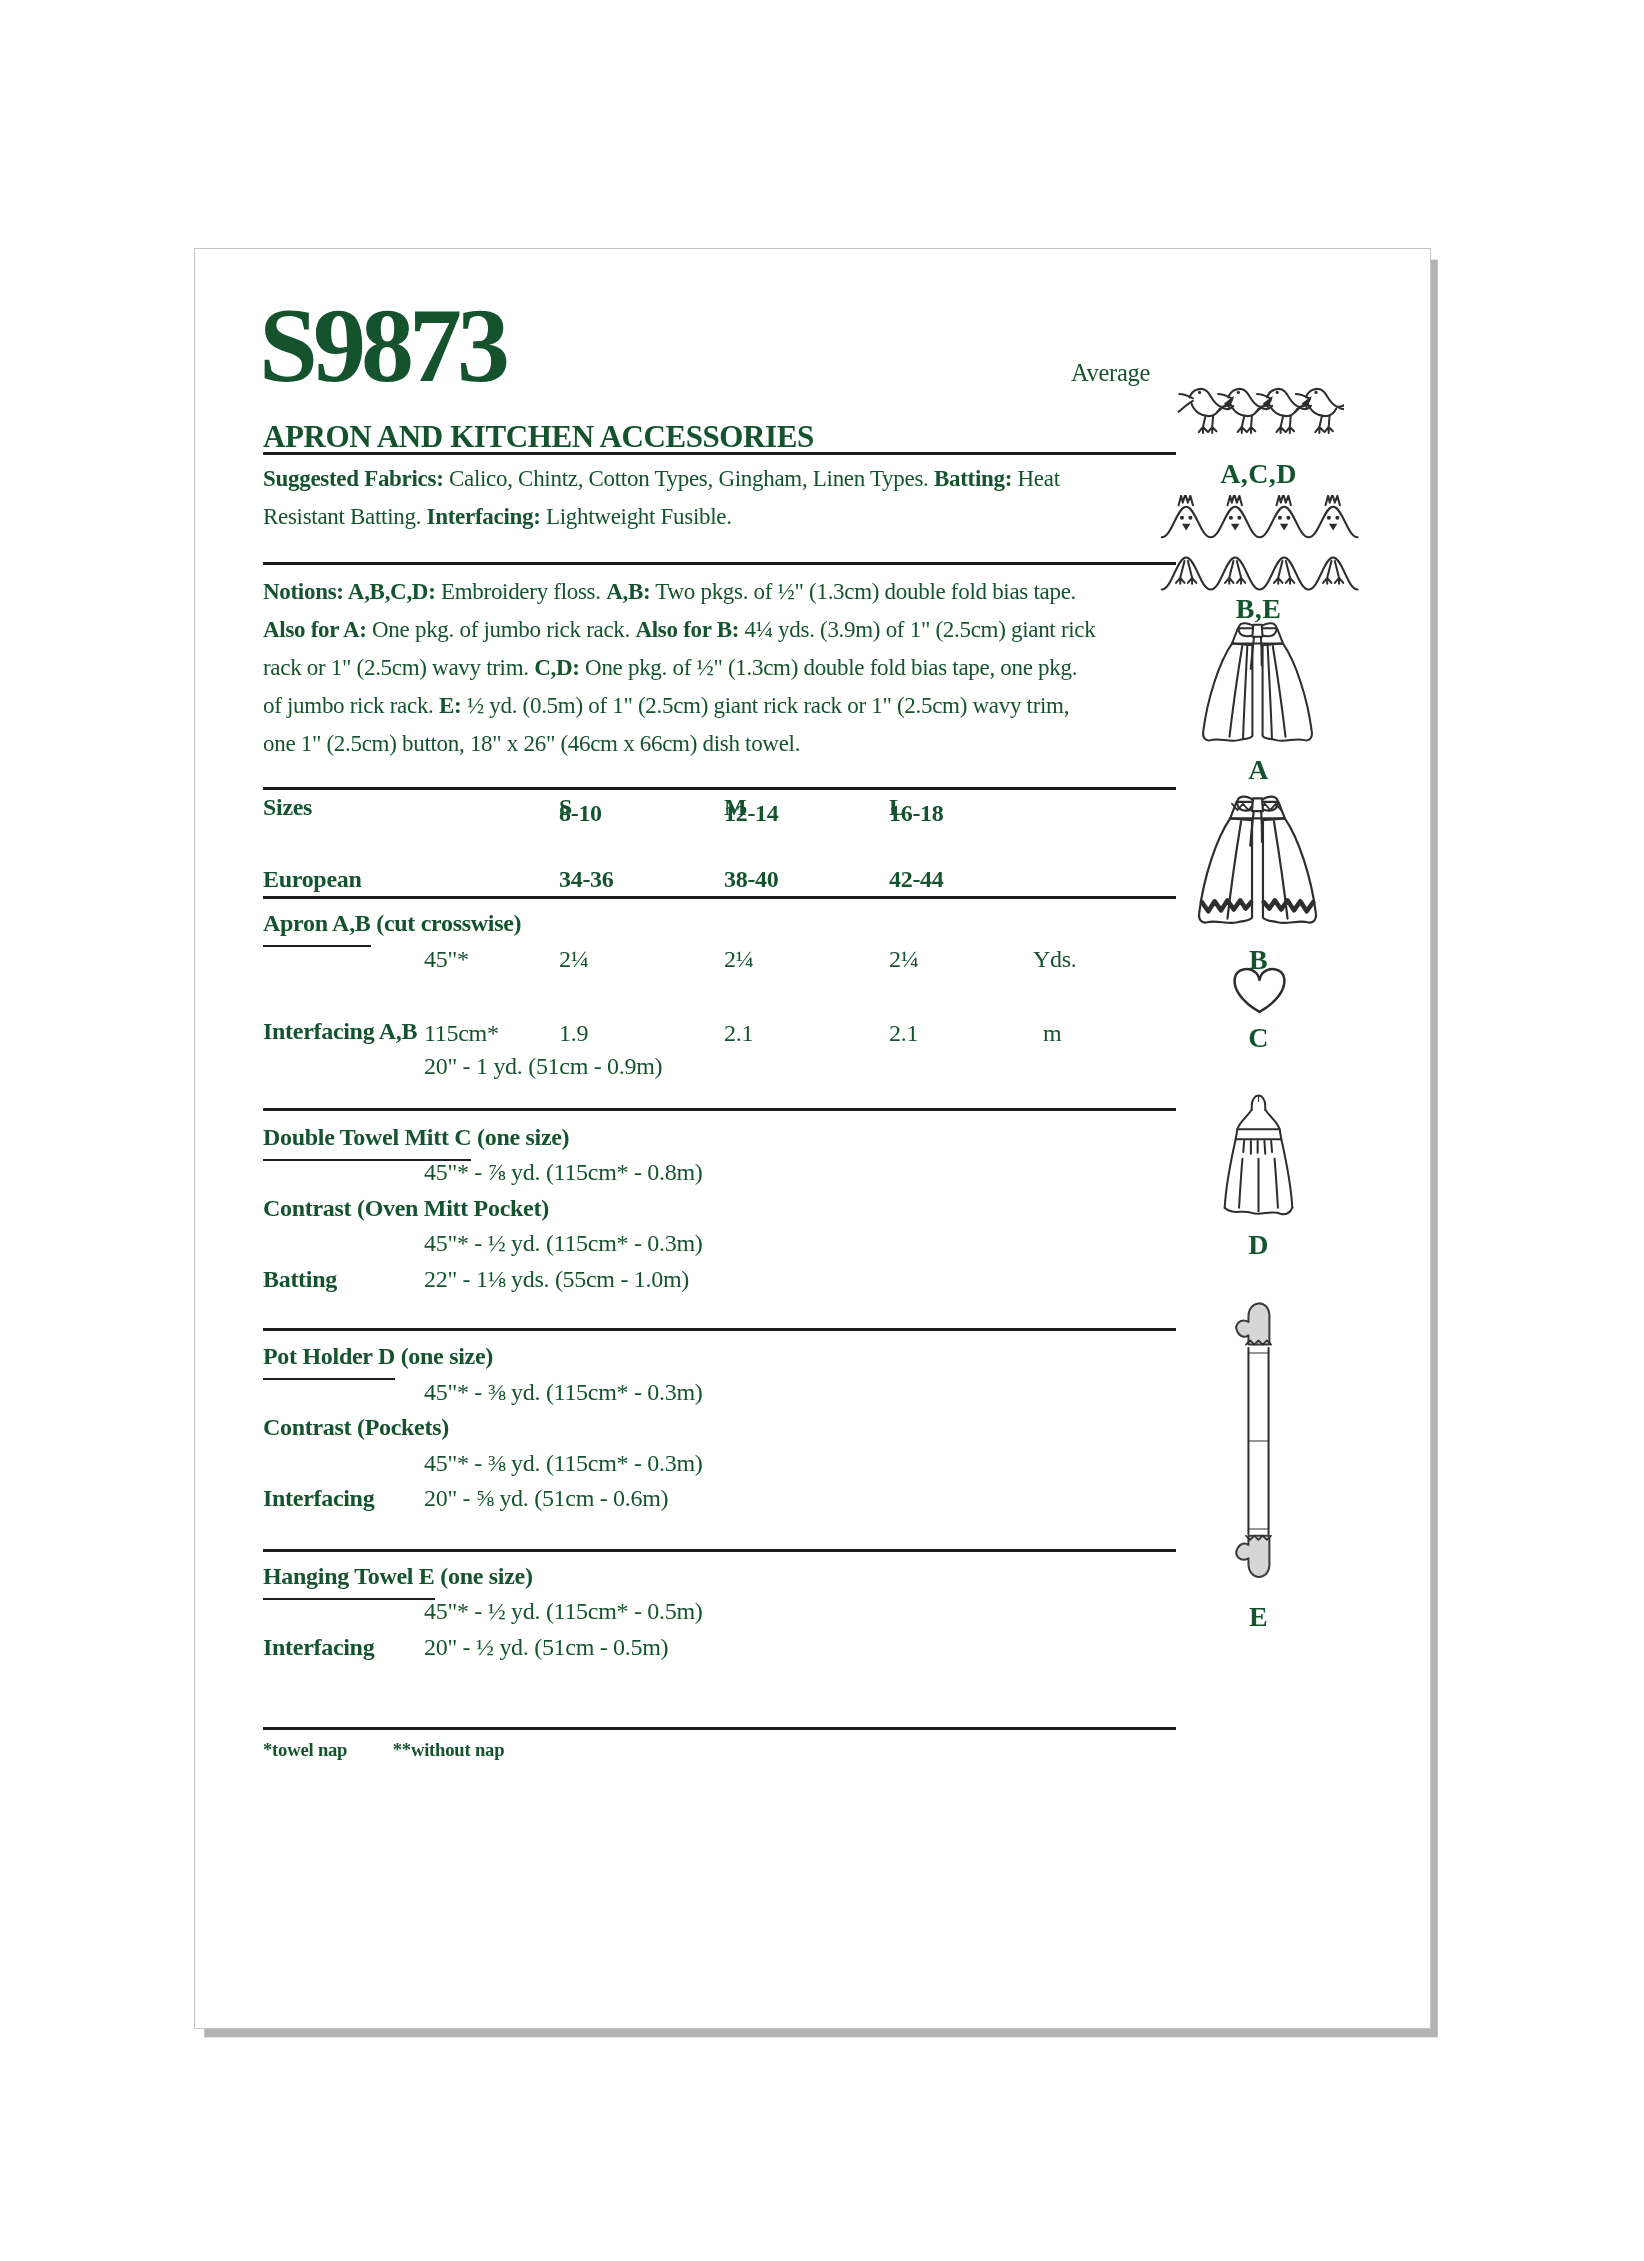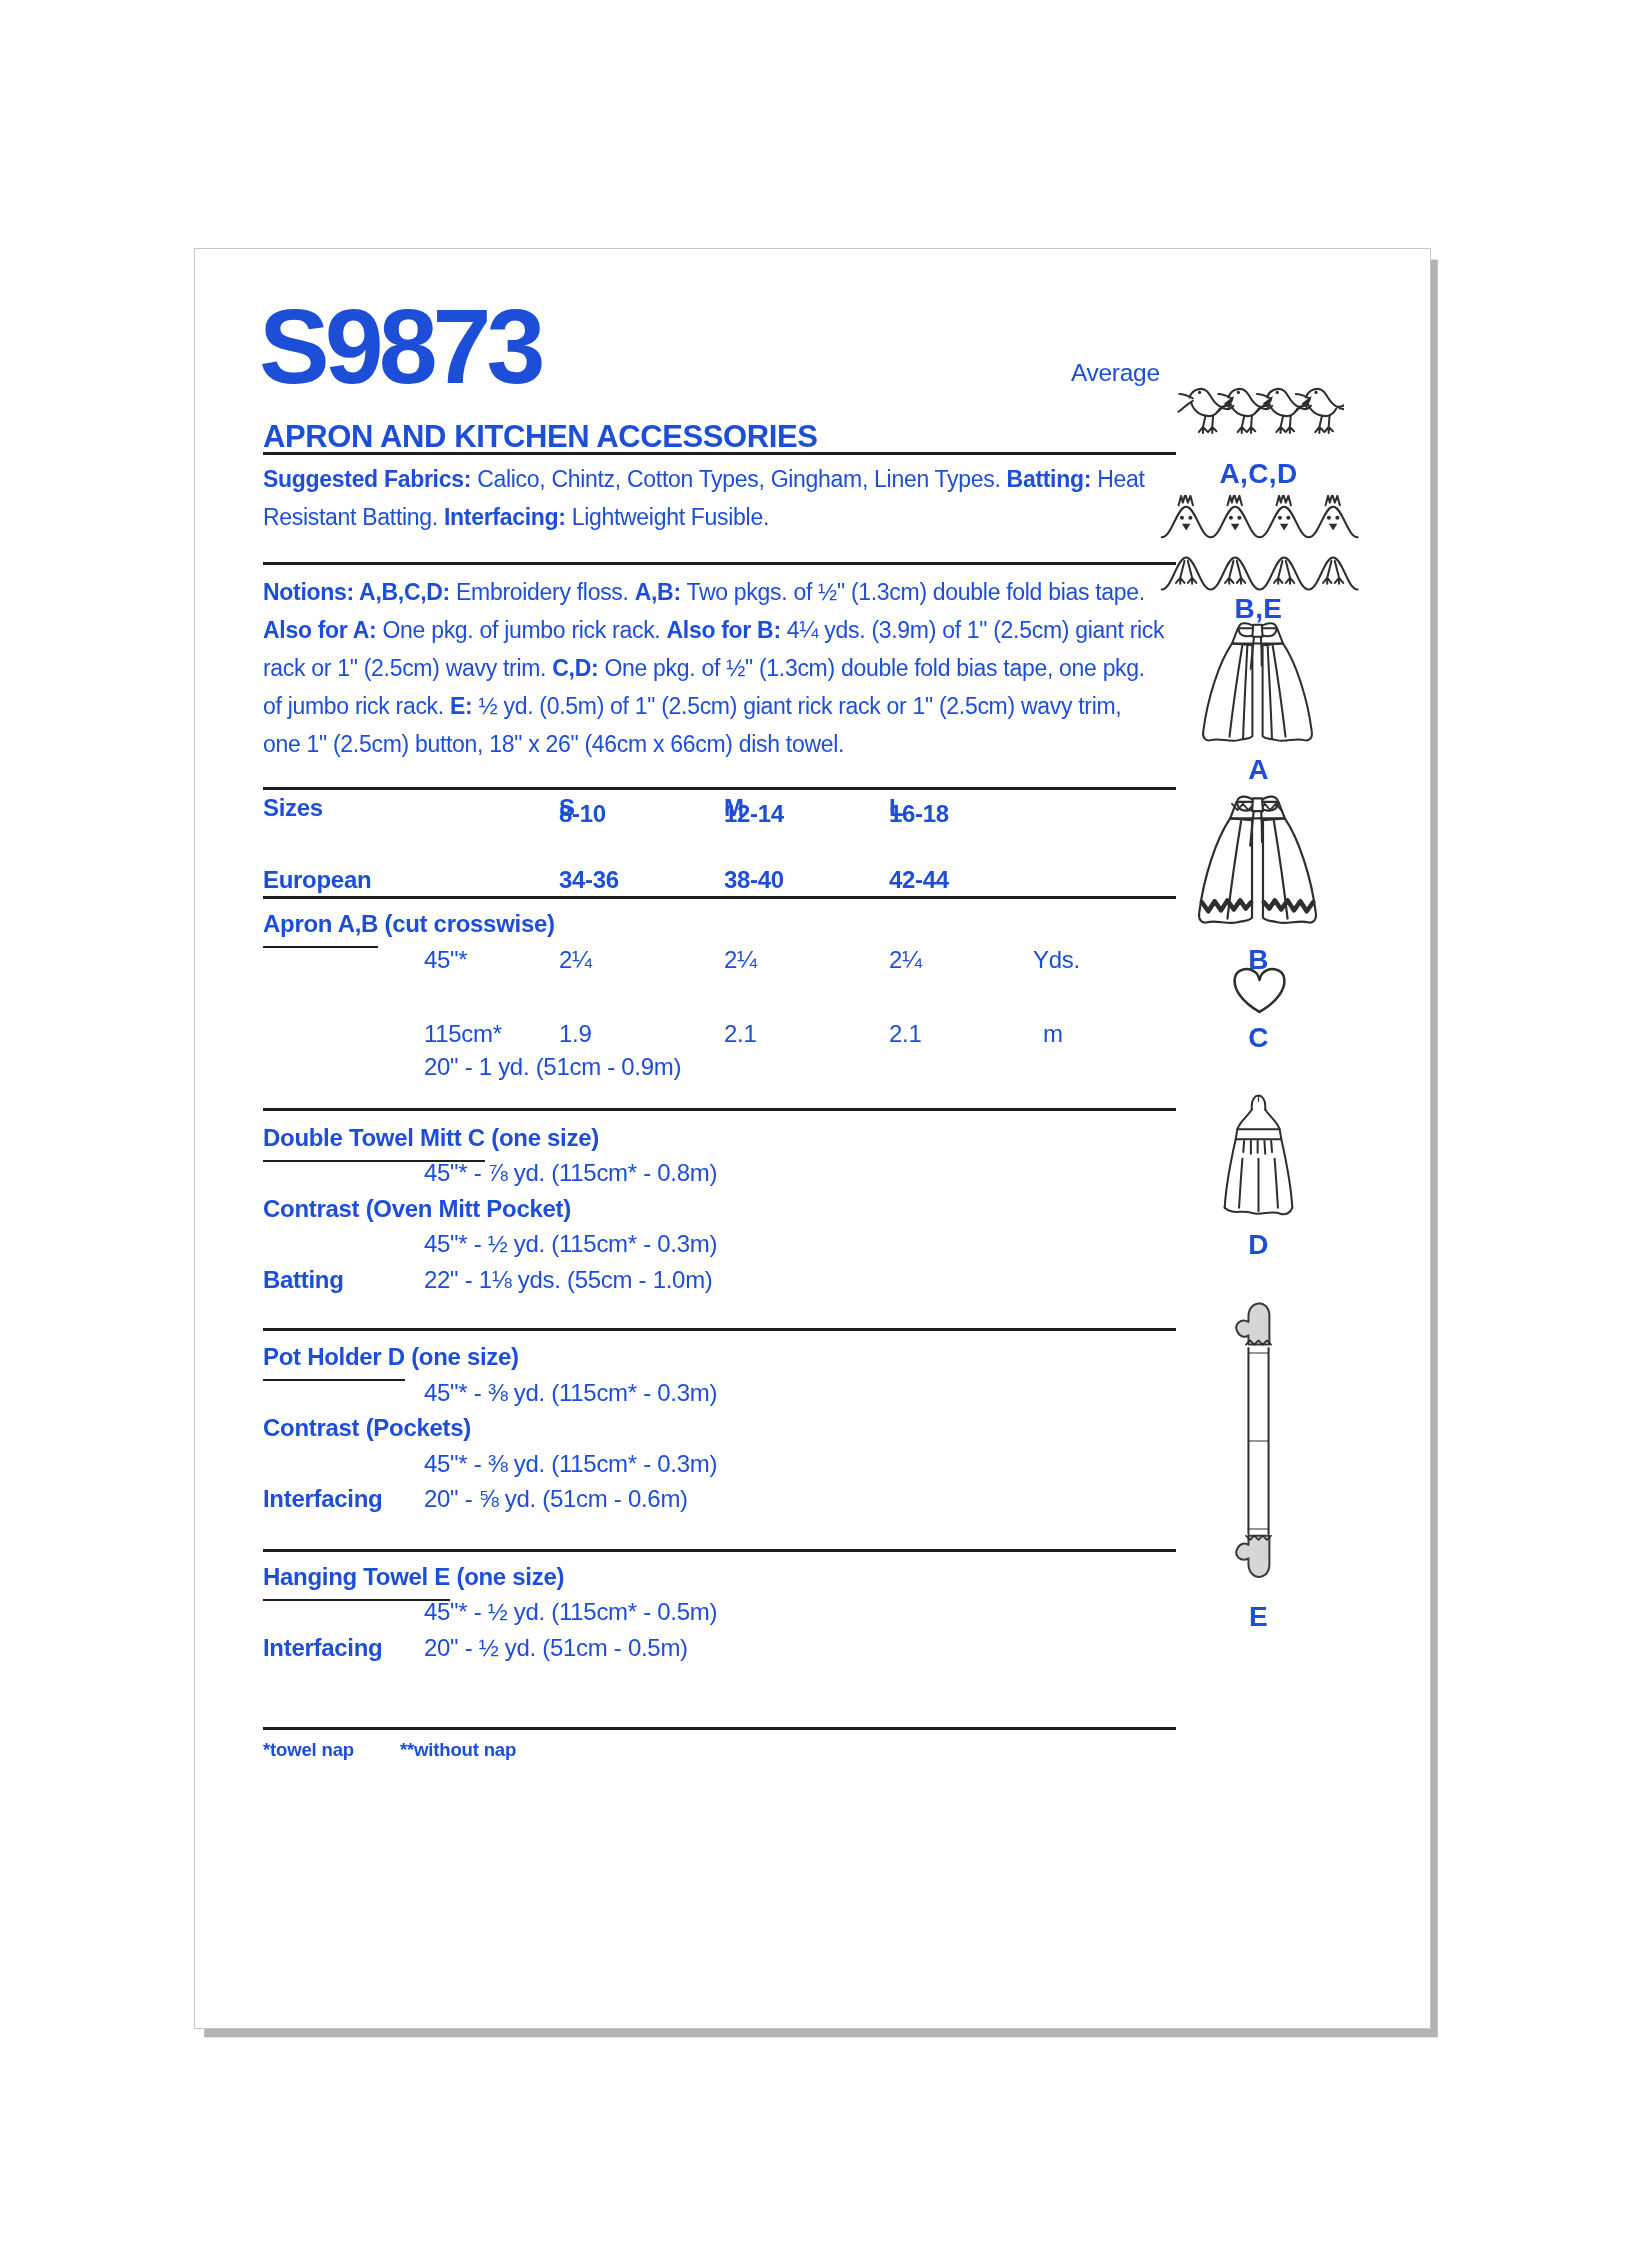--- a/index.html
+++ b/index.html
@@ -1,17 +1,17 @@
 <!DOCTYPE html>
 <html style="font-size:13.5px"><head>
 <meta charset="utf-8">
 <style>
   html,body{margin:0;padding:0;background:#ffffff;}
   .canvas{position:relative;width:1644px;height:2261px;background:#ffffff;overflow:hidden;
-          font-family:Liberation Sans, sans-serif;color:#1d4ed8;}
+          font-family:Liberation Serif, serif;color:#14532d;}
   .sheet{position:absolute;left:194px;top:248px;width:1235px;height:1779px;background:#ffffff;
          border:0.8px solid #c6c6c6;box-shadow:8.5px 10px 0 -1.7px #b3b3b3;}
   .abs{position:absolute;}
   .pattern-number{left:64px;top:44px;font-size:106px;font-weight:700;letter-spacing:-5px;line-height:1;}
   .difficulty{left:876px;top:110px;font-size:24.5px;letter-spacing:-0.3px;}
   .doc-title{left:68px;top:170px;font-size:31px;font-weight:700;letter-spacing:-0.4px;}
   .rule{left:68px;width:913px;height:3.4px;background:#1c1c1c;}
   .para{left:68px;width:1022px;font-size:23px;line-height:38px;letter-spacing:-0.3px;}
   .para b{letter-spacing:-0.3px;}
   .t6{left:68px;width:913px;display:grid;grid-template-columns:161px 135px 165px 165px 144px 1fr;
@@ -93,20 +93,24 @@
       <span>Yds.</span>
     </div>
     <div class="abs t6" style="top:771px">
       <span></span>
       <span>115cm*</span>
       <span>1.9</span>
       <span>2.1</span>
       <span>2.1</span>
       <span style="padding-left:10px">m</span>
     </div>
+    <div class="abs t2" style="top:769px">
+      <span class="bold" style="white-space:nowrap">Interfacing A,B</span>
+      <span></span>
+    </div>
     <div class="abs t2" style="top:804px">
       <span></span>
       <span>20" - 1 yd. (51cm - 0.9m)</span>
     </div>
 
     <div class="abs rule" style="top:859px"></div>
 
     <div class="abs sec-title" style="top:875px">
       <span class="u">Double Towel Mitt C</span>
       <span> </span><span>(one size)</span>

